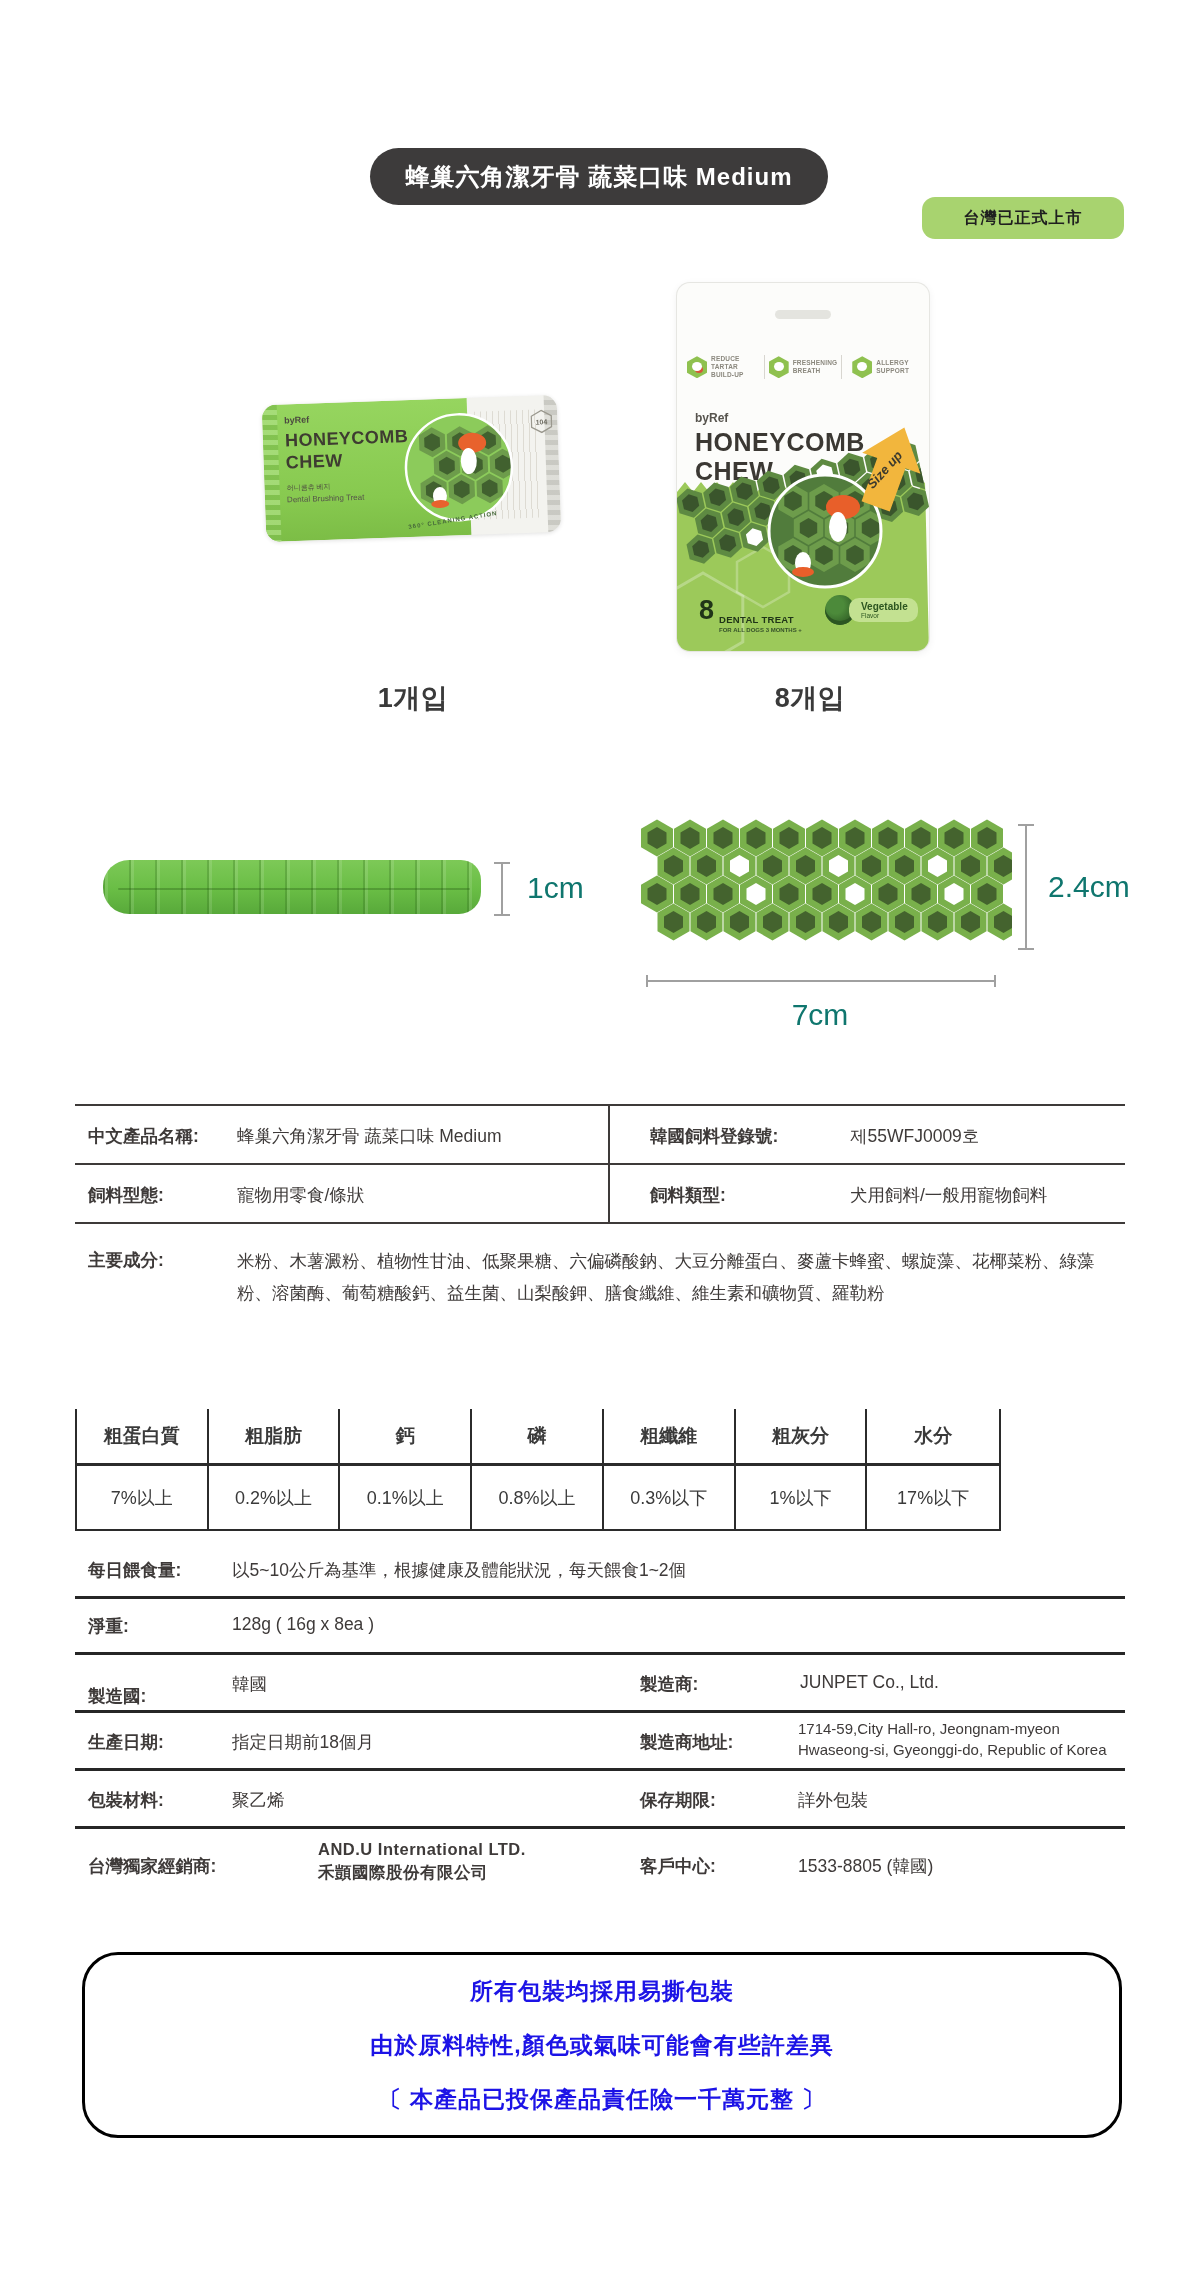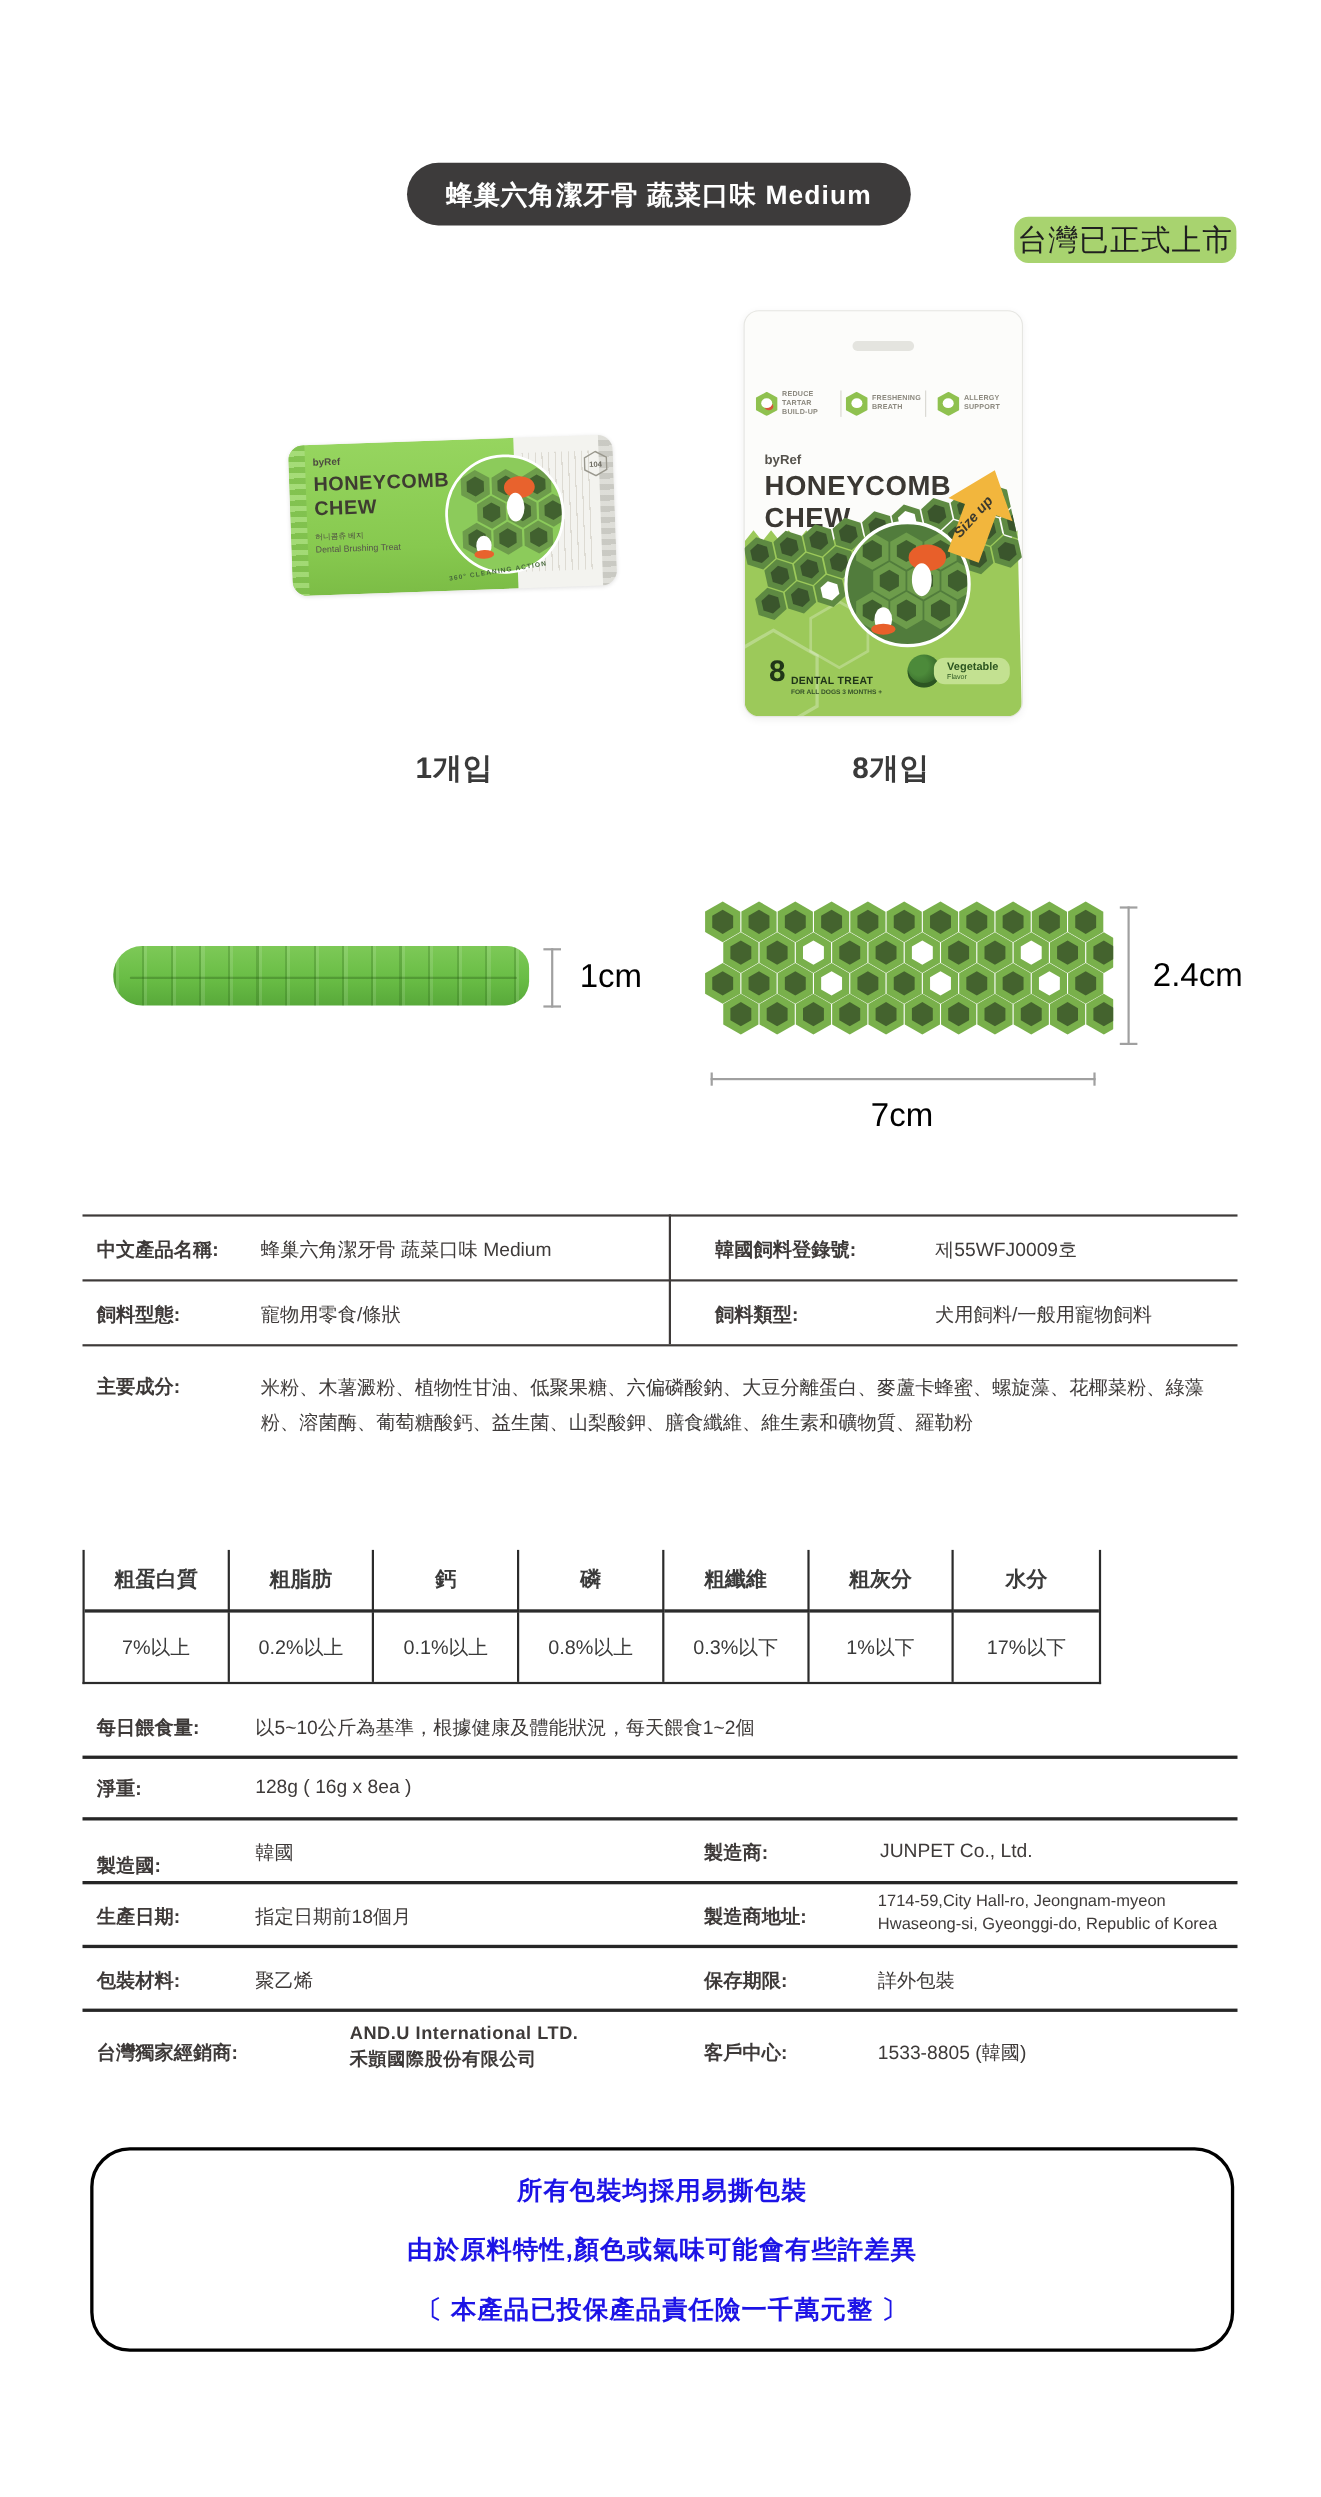--- a/index.html
+++ b/index.html
@@ -6,21 +6,21 @@
   html,body { background:#ffffff; }
   body { font-family:"Liberation Sans","DejaVu Sans",sans-serif; color:#3e3a39; }
   #canvas { position:relative; width:1201px; height:2270px; margin:0 auto; background:#ffffff; overflow:hidden; }
 
   
   .title-pill { position:absolute; left:370px; top:148px; width:458px; height:57px; background:#3d3b3b;
     border-radius:29px; display:flex; align-items:center; justify-content:center; color:#ffffff;
     font-size:24px; font-weight:bold; letter-spacing:1px; }
   .launch-badge { position:absolute; left:922px; top:197px; width:202px; height:42px; background:#a8d36f;
     border-radius:13px; display:flex; align-items:center; justify-content:center; color:#1f1f1f;
-    font-size:27px; font-weight:normal; letter-spacing:1px; }
+    font-size:16px; font-weight:bold; letter-spacing:1px; }
 
   
   .wrap { position:absolute; left:264px; top:400px; width:295px; height:137px; transform:rotate(-2deg);
     border-radius:14px; overflow:hidden; box-shadow:0 1px 4px rgba(0,0,0,.12); background:#f3f3ef; }
   .wrap-green { position:absolute; left:0; top:0; width:205px; height:100%;
     background:linear-gradient(180deg,#96d55f 0%,#87c94f 70%,#7cbd46 100%); }
   .wrap-crimp-l { position:absolute; left:0; top:0; width:15px; height:100%;
     background:repeating-linear-gradient(180deg,#7fbf4e 0 5px,#aade7f 5px 10px); opacity:.8; }
   .wrap-crimp-r { position:absolute; right:0; top:0; width:13px; height:100%;
     background:repeating-linear-gradient(180deg,#d9d9d3 0 5px,#bfbfb8 5px 10px); opacity:.8; }
@@ -75,21 +75,21 @@
     background:linear-gradient(180deg,#7dc957 0%,#69bd45 55%,#58a93a 100%); }
   .stick::before { content:""; position:absolute; inset:0; border-radius:inherit;
     background:repeating-linear-gradient(90deg, rgba(30,80,15,.22) 0 2px, rgba(255,255,255,.12) 2px 5px, transparent 5px 26px); }
   .stick::after { content:""; position:absolute; left:4%; right:3%; top:52%; height:2px; background:rgba(25,70,12,.28); border-radius:2px; }
   .vmeasure { position:absolute; width:2px; background:#a0a0a0; }
   .vmeasure::before,.vmeasure::after { content:""; position:absolute; left:-7px; width:16px; height:2px; background:#a0a0a0; }
   .vmeasure::before { top:0; } .vmeasure::after { bottom:0; }
   .hmeasure { position:absolute; height:2px; background:#a0a0a0; }
   .hmeasure::before,.hmeasure::after { content:""; position:absolute; top:-5px; width:2px; height:12px; background:#a0a0a0; }
   .hmeasure::before { left:0; } .hmeasure::after { right:0; }
-  .dim-label { position:absolute; font-size:30px; color:#000000; }
+  .dim-label { position:absolute; font-size:30px; color:#0f766e; }
   .hc-top-svg { position:absolute; left:636px; top:818px; }
 
   
   .rule { position:absolute; left:75px; width:1050px; height:2px; background:#3e3a39; }
   .rule.thick { height:3px; background:#262626; }
   .vdiv { position:absolute; left:608px; top:1104px; width:2px; height:118px; background:#3e3a39; }
   .cell-label { position:absolute; font-size:17.5px; font-weight:bold; color:#3e3a39; }
   .cell-value { position:absolute; font-size:17.5px; color:#3e3a39; }
   .prewrap { white-space:pre-line; }
 

